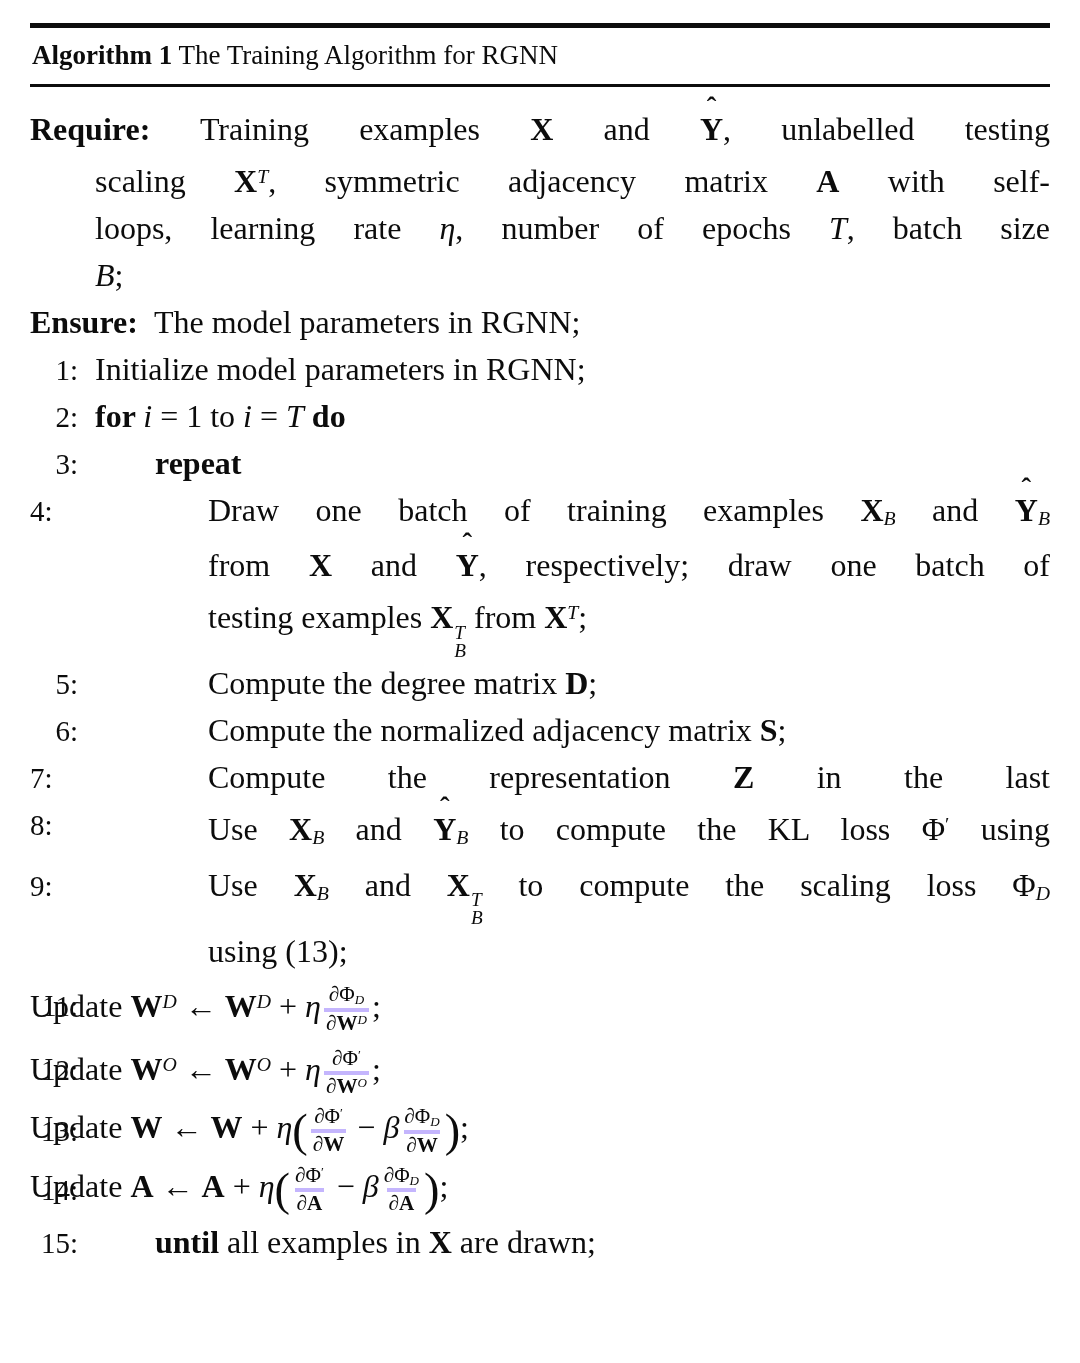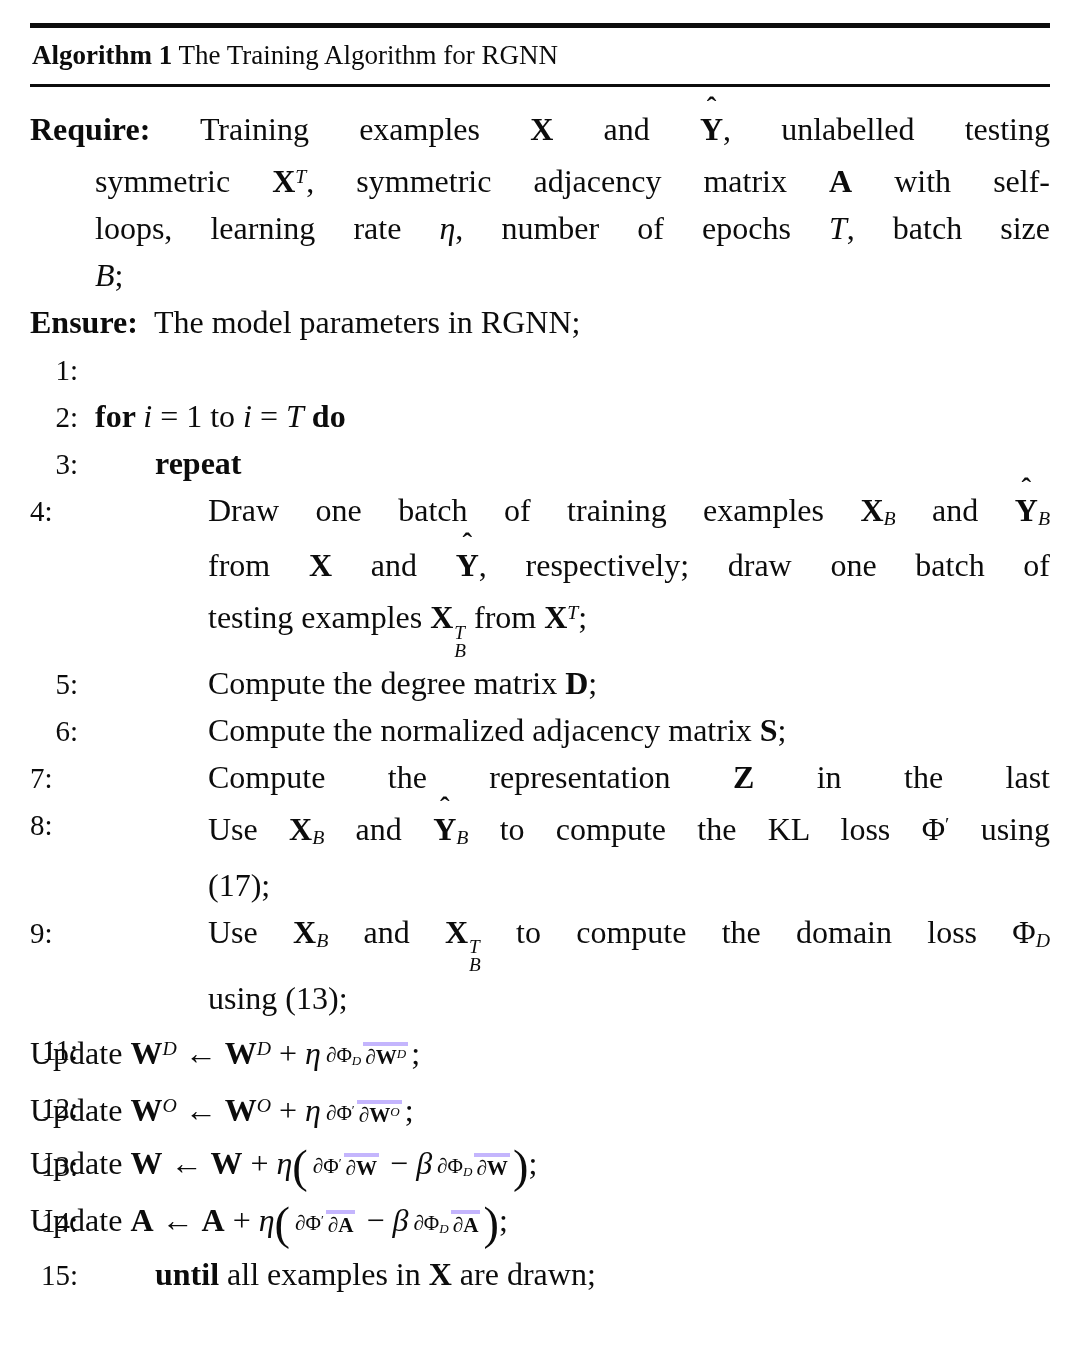--- a/index.html
+++ b/index.html
@@ -71,21 +71,21 @@
     font-size: 0.6em;
     line-height: 0.95;
     vertical-align: -0.55em;
     font-style: italic;
     margin-left: 1px;
   }
   .ss span { display: block; }
 
   .frac {
     display: inline-flex;
-    flex-direction: row;
+    flex-direction: column;
     align-items: center;
     font-size: 0.66em;
     line-height: 1.12;
     vertical-align: middle;
     margin: 0 3px;
     text-align: center;
     text-align-last: center;
   }
   .frac .fr-d { border-top: 4px solid #c4b5fd; padding: 0 2px; }
   .frac .fr-n { padding: 0 2px; }
@@ -94,42 +94,41 @@
 <body>
 
 <div class="page">
   <div class="rule rule-top"></div>
   <div class="header-row">
     <span class="algo-label">Algorithm 1</span><span> </span><span>The Training Algorithm for RGNN</span>
   </div>
   <div class="rule rule-header"></div>
   <div class="algo-body">
       <div class="line ind0 just"><span class="b">Require:</span><span> Training examples </span><span class="b">X</span><span> and </span><span class="hat b"><span class="hm">ˆ</span>Y</span><span>, unlabelled testing</span></div>
-      <div class="line ind1 just"><span>symmetric </span><span class="b">X</span><span class="i sup">T</span><span>, symmetric adjacency matrix </span><span class="b">A</span><span> with self-</span></div>
+      <div class="line ind1 just"><span>scaling </span><span class="b">X</span><span class="i sup">T</span><span>, symmetric adjacency matrix </span><span class="b">A</span><span> with self-</span></div>
       <div class="line ind1 just"><span>loops, learning rate </span><span class="i">η</span><span>, number of epochs </span><span class="i">T</span><span>, batch size</span></div>
       <div class="line ind1"><span class="i">B</span><span>;</span></div>
       <div class="line ind0"><span class="b">Ensure:</span><span> The model parameters in RGNN;</span></div>
-      <div class="line ind1"><span class="num">1:</span></div>
+      <div class="line ind1"><span class="num">1:</span><span>Initialize model parameters in RGNN;</span></div>
       <div class="line ind1"><span class="num">2:</span><span class="b">for </span><span class="i">i</span><span> = 1 to </span><span class="i">i</span><span> = </span><span class="i">T</span><span class="b"> do</span></div>
       <div class="line ind2"><span class="num">3:</span><span class="b">repeat</span></div>
       <div class="line ind3 just"><span class="num">4:</span><span>Draw one batch of training examples </span><span class="b">X</span><span class="i sub">B</span><span> and </span><span class="hat b"><span class="hm">ˆ</span>Y</span><span class="i sub">B</span></div>
       <div class="line ind3 just"><span>from </span><span class="b">X</span><span> and </span><span class="hat b"><span class="hm">ˆ</span>Y</span><span>, respectively; draw one batch of</span></div>
       <div class="line ind3"><span>testing examples </span><span class="b">X</span><span class="ss">
           <span>T</span>
           <span>B</span>
         </span><span> from </span><span class="b">X</span><span class="i sup">T</span><span>;</span></div>
       <div class="line ind3"><span class="num">5:</span><span>Compute the degree matrix </span><span class="b">D</span><span>;</span></div>
       <div class="line ind3"><span class="num">6:</span><span>Compute the normalized adjacency matrix </span><span class="b">S</span><span>;</span></div>
       <div class="line ind3 just"><span class="num">7:</span><span>Compute the representation </span><span class="b">Z</span><span> in the last</span></div>
       <div class="line ind3 just"><span class="num">8:</span><span>Use </span><span class="b">X</span><span class="i sub">B</span><span> and </span><span class="hat b"><span class="hm">ˆ</span>Y</span><span class="i sub">B</span><span> to compute the KL loss </span><span>Φ</span><span class="sup">′</span><span> using</span></div>
-      <div class="line ind3"><span>(17);</span></div>
       <div class="line ind3 just"><span class="num">9:</span><span>Use </span><span class="b">X</span><span class="i sub">B</span><span> and </span><span class="b">X</span><span class="ss">
           <span>T</span>
           <span>B</span>
-        </span><span> to compute the domain loss </span><span>Φ</span><span class="i sub">D</span></div>
+        </span><span> to compute the scaling loss </span><span>Φ</span><span class="i sub">D</span></div>
       <div class="line ind3"><span>using (13);</span></div>
       <div class="line ind3 tall"><span class="num">11:</span><span>Update </span><span class="b">W</span><span class="i sup">D</span><span> ← </span><span class="b">W</span><span class="i sup">D</span><span> + </span><span class="i">η</span><span class="frac">
           <span class="fr-n"><span>∂Φ</span><span class="i sub">D</span></span>
           <span class="fr-d"><span>∂</span><span class="b">W</span><span class="i sup">D</span></span>
         </span><span>;</span></div>
       <div class="line ind3 tall"><span class="num">12:</span><span>Update </span><span class="b">W</span><span class="i sup">O</span><span> ← </span><span class="b">W</span><span class="i sup">O</span><span> + </span><span class="i">η</span><span class="frac">
           <span class="fr-n"><span>∂Φ</span><span class="sup">′</span></span>
           <span class="fr-d"><span>∂</span><span class="b">W</span><span class="i sup">O</span></span>
         </span><span>;</span></div>
       <div class="line ind3 tall"><span class="num">13:</span><span>Update </span><span class="b">W</span><span> ← </span><span class="b">W</span><span> + </span><span class="i">η</span><span class="p">(</span><span class="frac">

